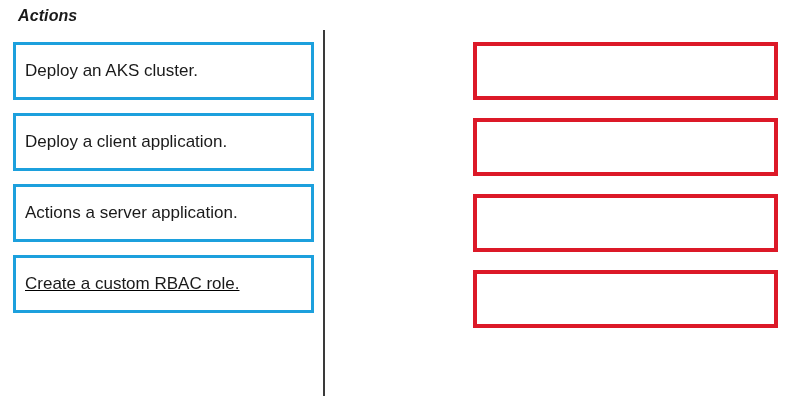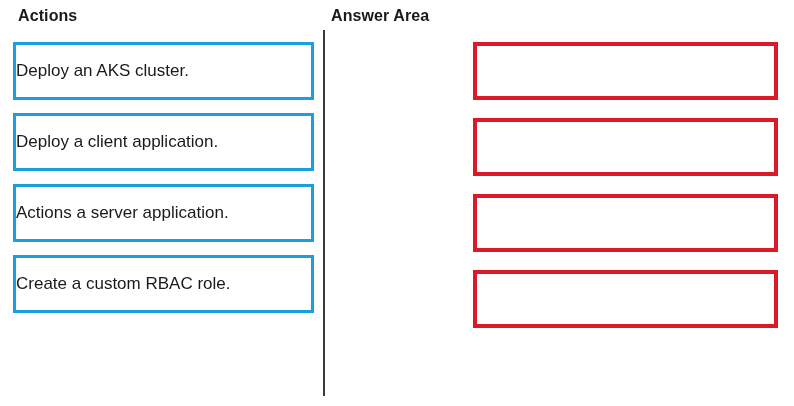--- a/index.html
+++ b/index.html
@@ -20,20 +20,21 @@
   }
 
   
   .col-heading {
     position: absolute;
     font-size: 16px;
     font-weight: bold;
     color: #1a1a1a;
     letter-spacing: 0.1px;
     white-space: nowrap;
+    font-style: italic;
   }
   #actions-heading { left: 18px; top: 7px; }
   #answer-heading  { left: 331px; top: 7px; }
 
   
   .divider {
     position: absolute;
     left: 323px;
     top: 30px;
     width: 2px;
@@ -50,23 +51,24 @@
   }
   .action-item {
     box-sizing: border-box;
     width: 301px;
     height: 58px;
     border: 3px solid #1CA0DD;
     background: #ffffff;
     margin-bottom: 13px;
     display: flex;
     align-items: center;
+    padding-left: 9px;
     cursor: grab;
   }
-  .action-item:last-child { margin-bottom: 5px; }
+  .action-item:last-child { margin-bottom: 5px; text-decoration: underline; }
   .action-label {
     font-size: 17px;
     color: #1a1a1a;
     line-height: 1.1;
     white-space: nowrap;
   }
 
   
   .answer-col {
     position: absolute;
@@ -84,21 +86,20 @@
   }
   .answer-slot:last-child { margin-bottom: 0; }
 </style>
 </head>
 <body>
 
 <div class="page">
 
   <div class="col-heading" id="actions-heading">Actions</div>
 
-  <div class="col-heading" id="answer-heading">Answer Area</div>
 
   <div class="divider"></div>
 
   <div class="actions-col">
     <div class="action-item">
       <span class="action-label">Deploy an AKS cluster.</span>
     </div>
     <div class="action-item">
       <span class="action-label">Deploy a client application.</span>
     </div>

